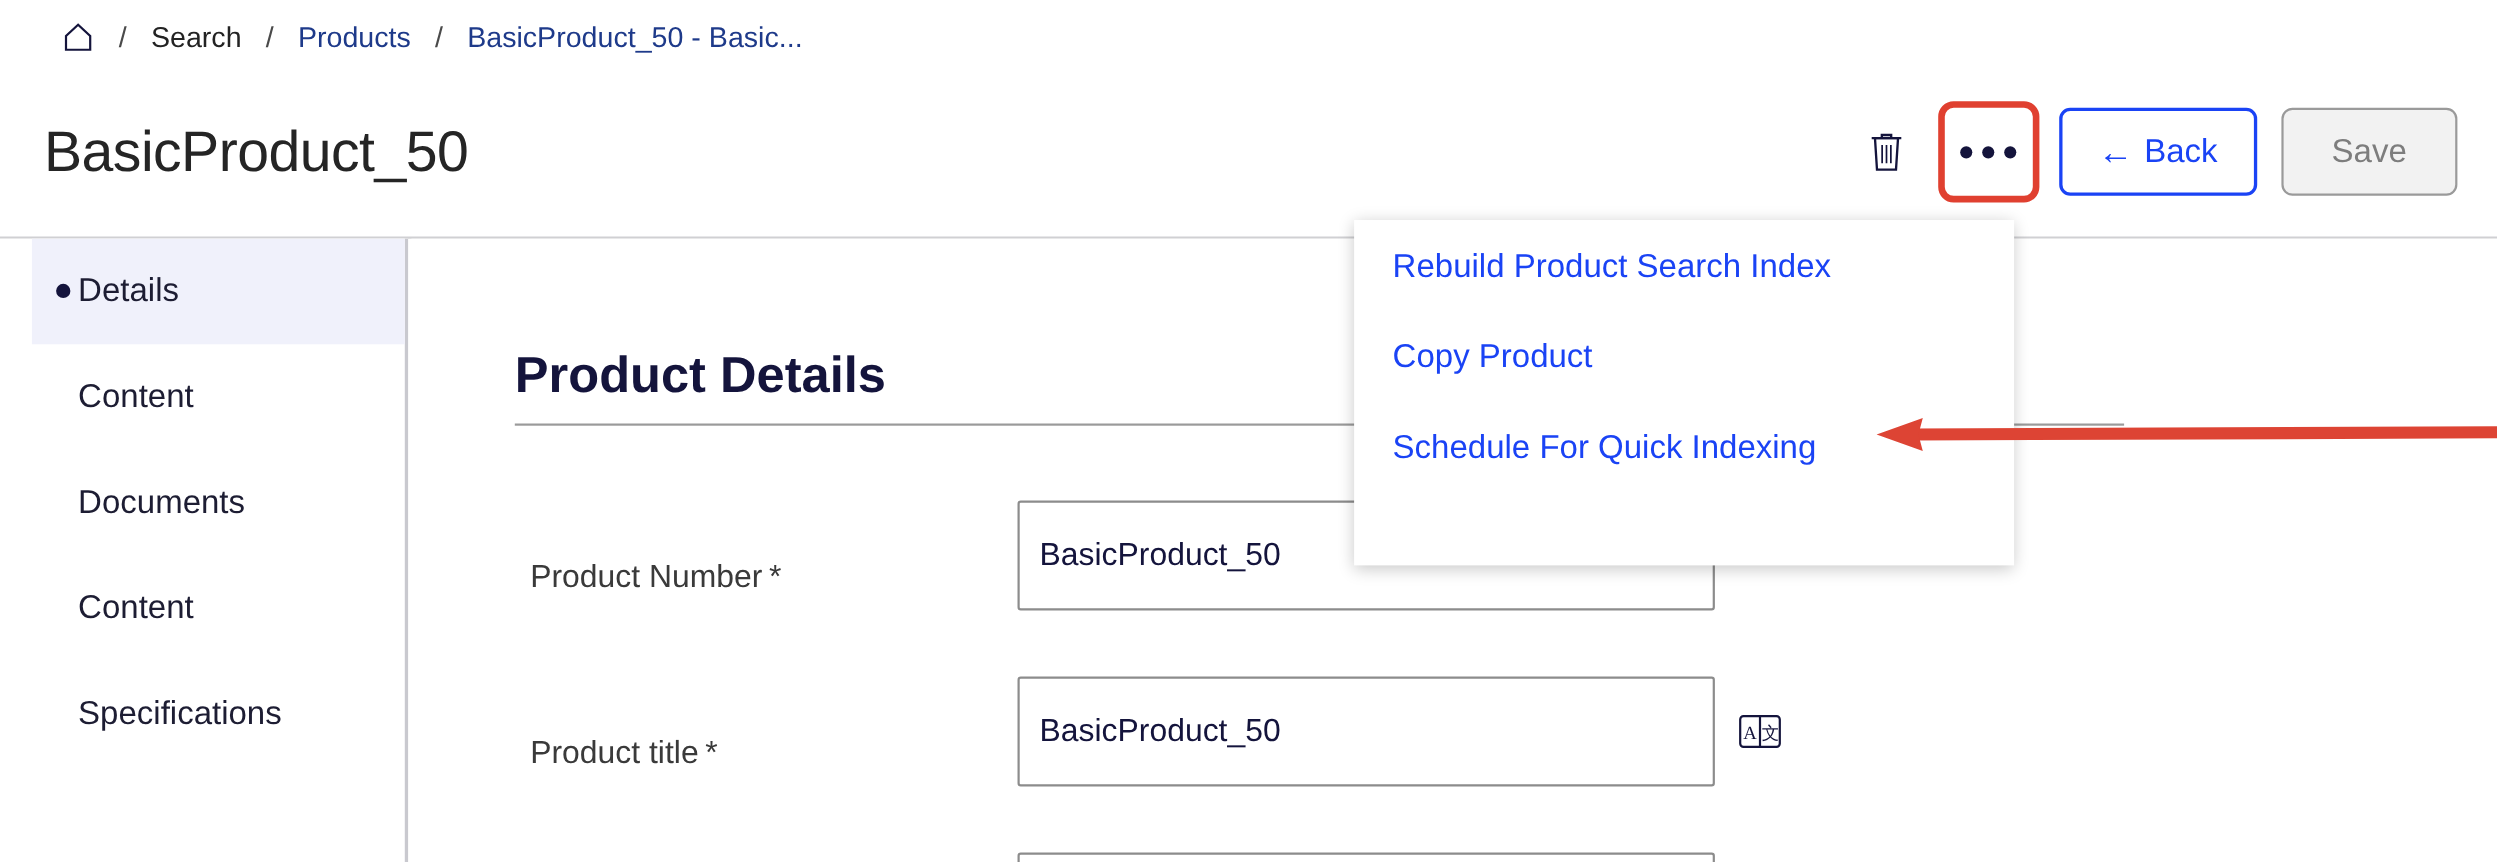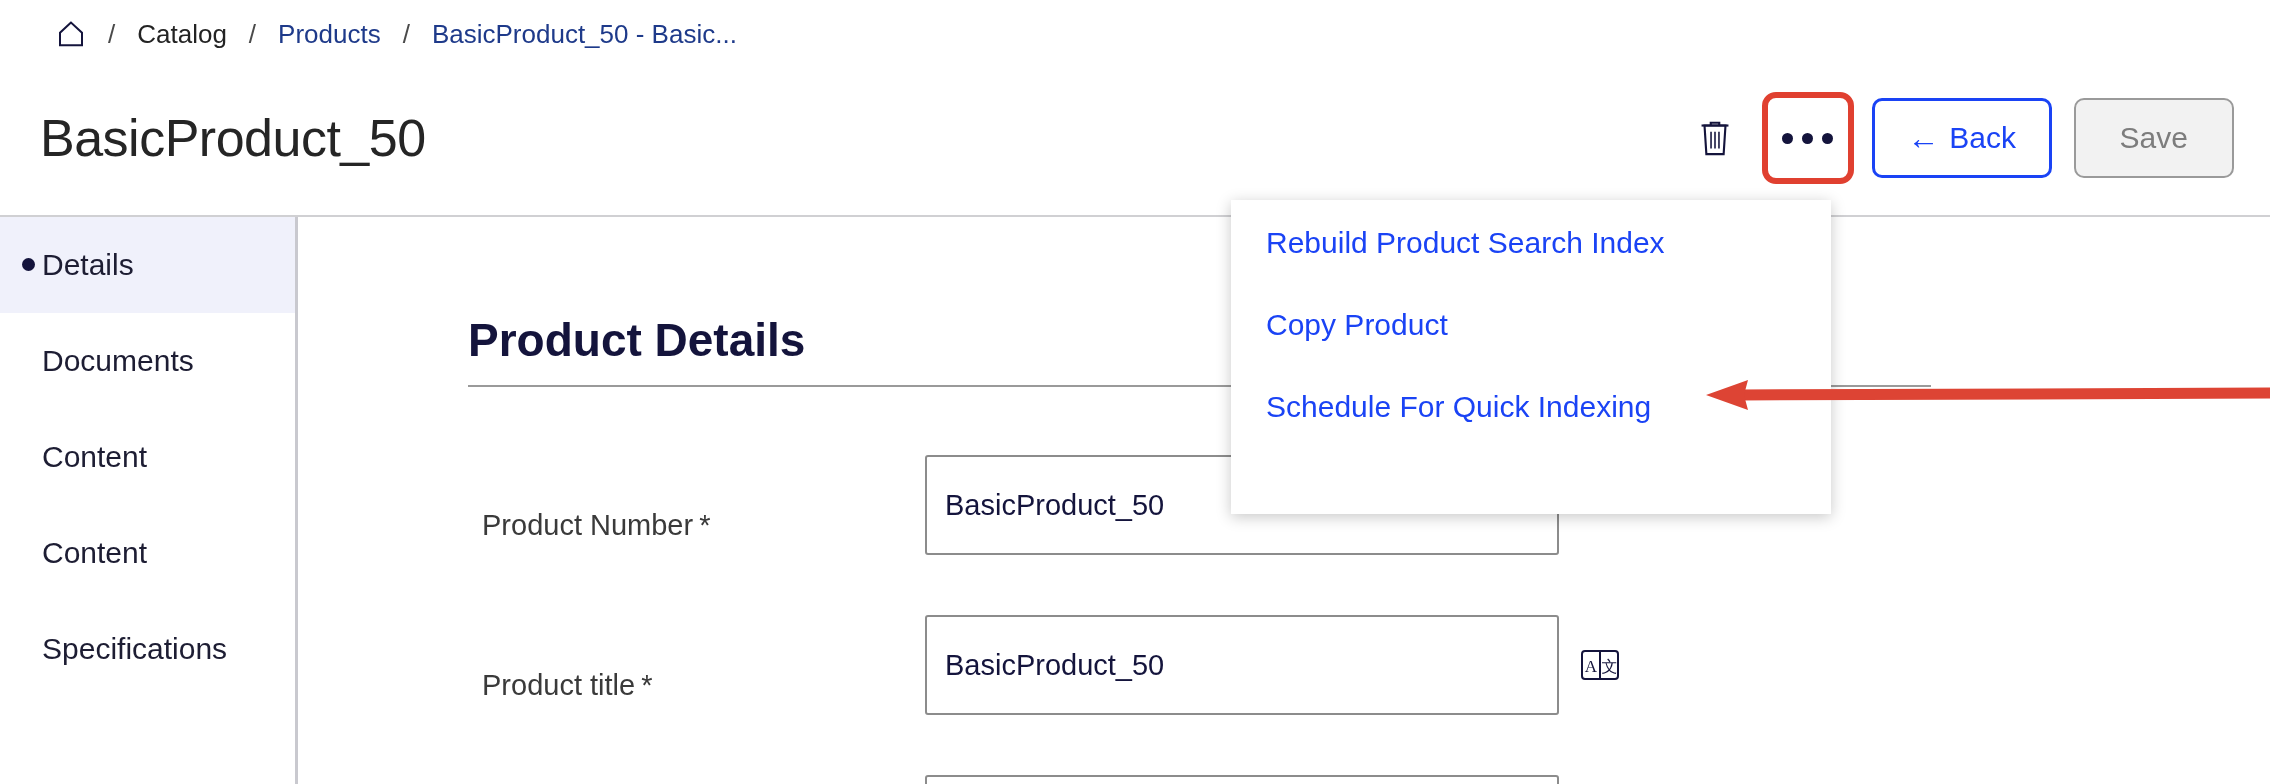--- a/index.html
+++ b/index.html
@@ -151,25 +151,26 @@
     width: 2270px;
     height: 2px;
     background: #d0d0d3;
   }
 
   
   #sidebar {
     position: absolute;
     left: 0;
     top: 217px;
-    width: 298px;
+    width: 371px;
     height: 567px;
     border-right: 3px solid #c9c9cf;
     box-sizing: border-box;
     background: #ffffff;
+    padding-left: 29px;
   }
   .sidebar-item {
     height: 96px;
     display: flex;
     align-items: center;
     padding-left: 42px;
     font-size: 30px;
     color: #1d1d33;
     box-sizing: border-box;
     cursor: pointer;
@@ -306,21 +307,21 @@
 </head>
 <body>
 
 <div id="breadcrumb">
   <span class="crumb">
     <svg id="home-icon" viewBox="0 0 24 24" fill="none" stroke="#14143c" stroke-width="1.6">
       <path d="M12 2.8 L3.2 11 L3.2 21 L20.8 21 L20.8 11 Z"></path>
     </svg>
   </span>
   <span class="sep">/</span>
-  <span class="crumb plain">Catalog</span>
+  <span class="crumb plain">Search</span>
   <span class="sep">/</span>
   <span class="crumb link">Products</span>
   <span class="sep">/</span>
   <span class="crumb link">BasicProduct_50 - Basic...</span>
 </div>
 
 <div id="page-title">BasicProduct_50</div>
 
 <div id="header-actions">
 
@@ -350,24 +351,24 @@
 </div>
 
 <div id="header-divider"></div>
 
 <nav id="sidebar">
   <div class="sidebar-item active">
     <span class="bullet"></span>
     <span>Details</span>
   </div>
   <div class="sidebar-item">
+    <span>Content</span>
+  </div>
+  <div class="sidebar-item">
     <span>Documents</span>
-  </div>
-  <div class="sidebar-item">
-    <span>Content</span>
   </div>
   <div class="sidebar-item">
     <span>Content</span>
   </div>
   <div class="sidebar-item">
     <span>Specifications</span>
   </div>
 </nav>
 
 <main id="main">

